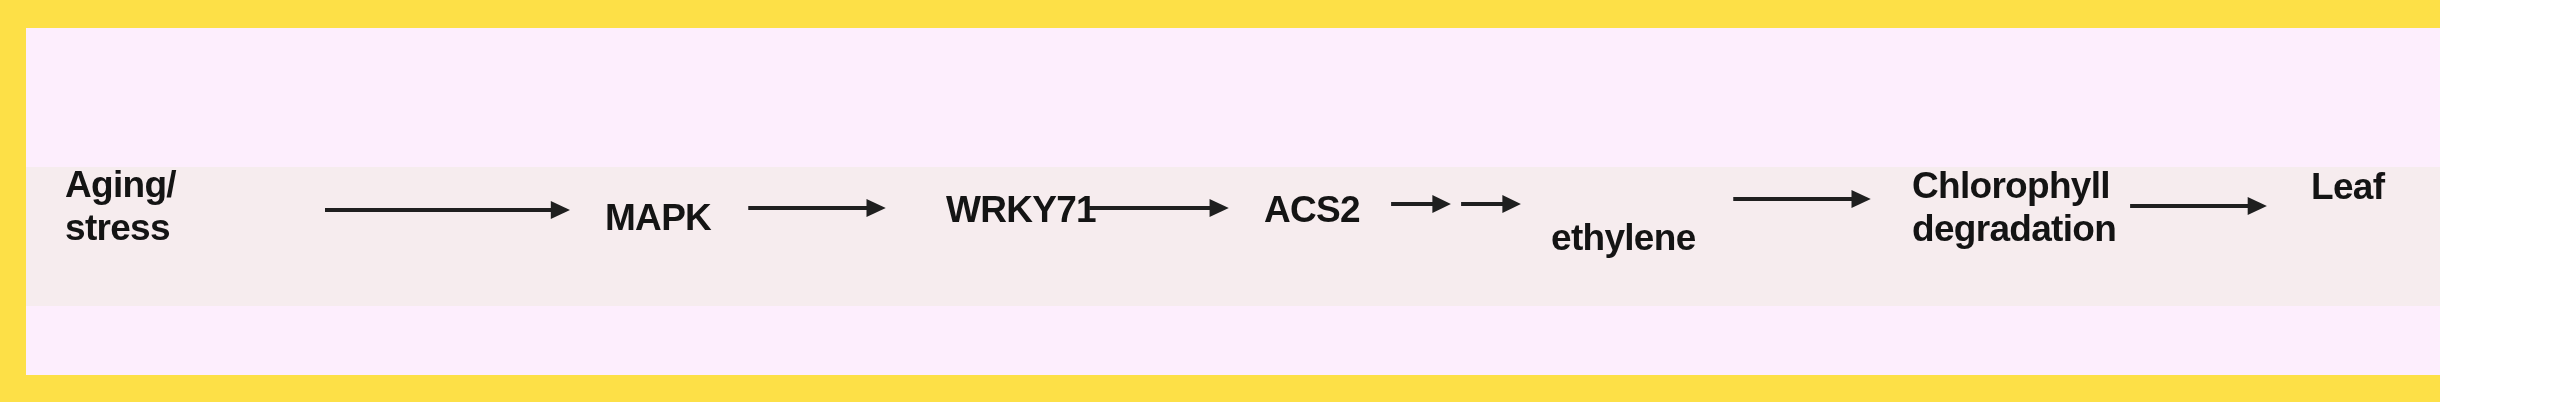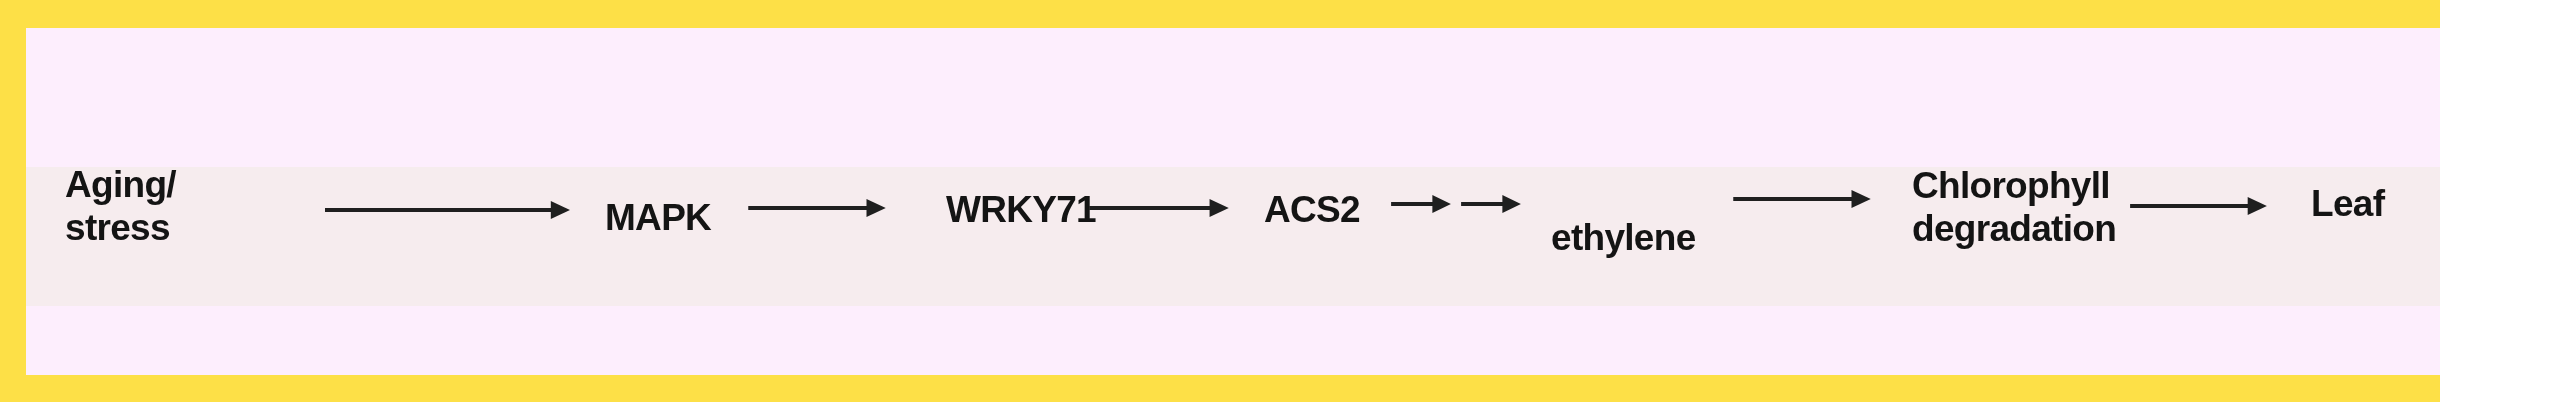--- a/index.html
+++ b/index.html
@@ -96,18 +96,18 @@
   <div class="node" style="left:1900px; top:164px;margin-left:12px;">
     <span>Chlorophyll</span>
     <span>degradation</span>
   </div>
 
   <svg class="arrow" style="left:2130px; top:195px;" width="137" height="22" viewBox="0 0 199 32">
     <line x1="0" y1="16" x2="175" y2="16" stroke-width="6" stroke="#1f1f1f"></line>
     <polygon points="171,3 199,16 171,29" fill="#1f1f1f"></polygon>
   </svg>
 
-  <div class="node" style="left:2311px; top:182px;">
+  <div class="node" style="left:2311px; top:165px;">
     <span>Leaf</span>
   </div>
 
 </div>
 
 
 </body></html>

